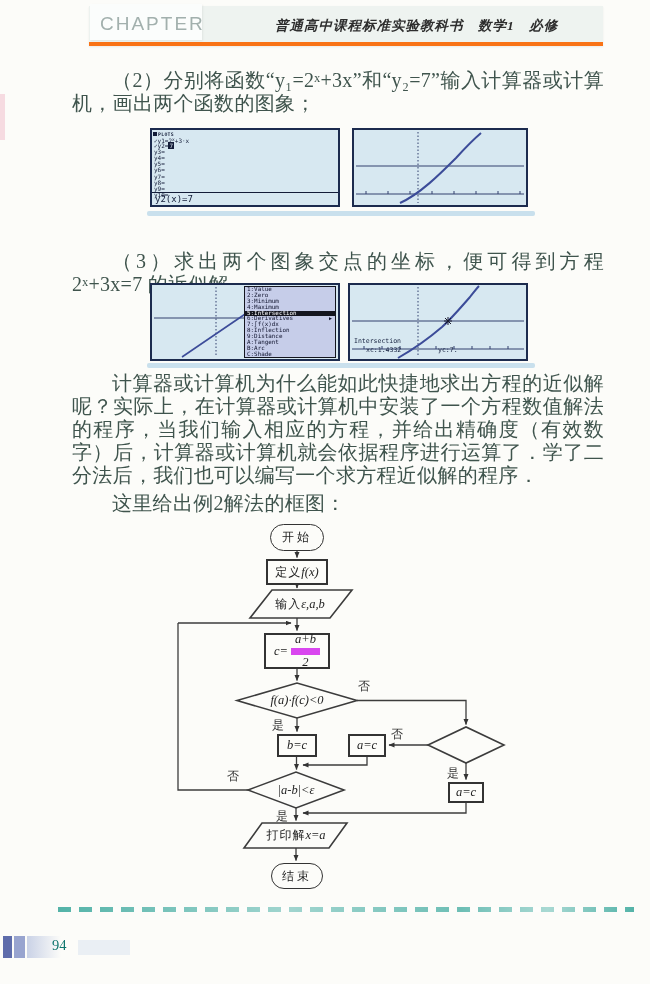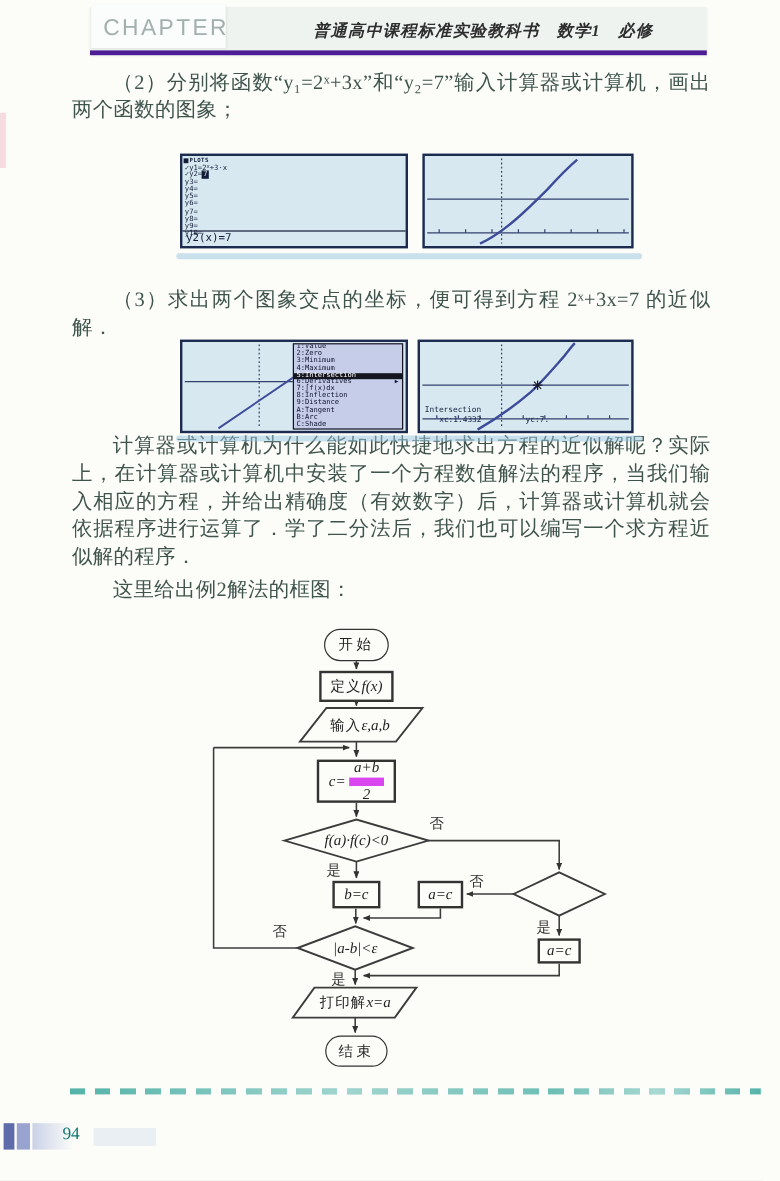--- a/index.html
+++ b/index.html
@@ -1,29 +1,29 @@
 <!DOCTYPE html>
 <html><head>
 <meta charset="utf-8">
 <style>
   html,body{margin:0;padding:0;background:#e8e8e4;}
   .page{position:relative;width:650px;height:984px;background:#fcfcf9;overflow:hidden;
         font-family:"Liberation Serif","DejaVu Serif",serif;color:#3f544d;}
   
-  .hdr{position:absolute;left:75px;top:6px;width:514px;height:36px;background:#eef3f0;
-       border-bottom:4px solid #4c1d95;box-shadow:0 1px 2px rgba(0,0,0,.07);}
+  .hdr{position:absolute;left:89px;top:6px;width:514px;height:36px;background:#eef3f0;
+       border-bottom:4px solid #f97316;box-shadow:0 1px 2px rgba(0,0,0,.07);}
   .chapbox{position:absolute;left:1px;top:-2px;width:112px;height:36px;background:#fbfdfc;
        box-shadow:1px 1px 2px rgba(0,0,0,.06);}
   .chapter{position:absolute;left:11px;top:7px;font-family:"Liberation Sans",sans-serif;
        font-size:19px;letter-spacing:2px;color:#a2b0ad;font-weight:500;}
   .booktitle{position:absolute;left:186px;top:11px;font-size:13.5px;font-weight:bold;
        font-style:italic;color:#2e2e2e;letter-spacing:1px;white-space:nowrap;}
   
-  .para{position:absolute;left:60px;width:532px;font-size:17px;line-height:23px;
-        text-indent:2em;text-align:justify;margin:0;letter-spacing:.3px;}
+  .para{position:absolute;left:60px;width:532px;font-size:20px;line-height:23px;
+        text-indent:2em;text-align:justify;margin:12px;letter-spacing:.3px;}
   .p2{top:57px;}
   .p3{top:238px;}
   .pmain{top:360px;}
   .pintro{top:480px;}
   
   .calc{position:absolute;background:#d7e8f1;border:2px solid #1c2b4e;box-sizing:border-box;}
   .shadowbar{position:absolute;height:5px;background:rgba(150,195,225,.5);border-radius:2px;}
   .s1{left:150px;top:128px;width:190px;height:79px;}
   .s2{left:352px;top:128px;width:176px;height:79px;}
   .s3{left:150px;top:283px;width:190px;height:78px;}

